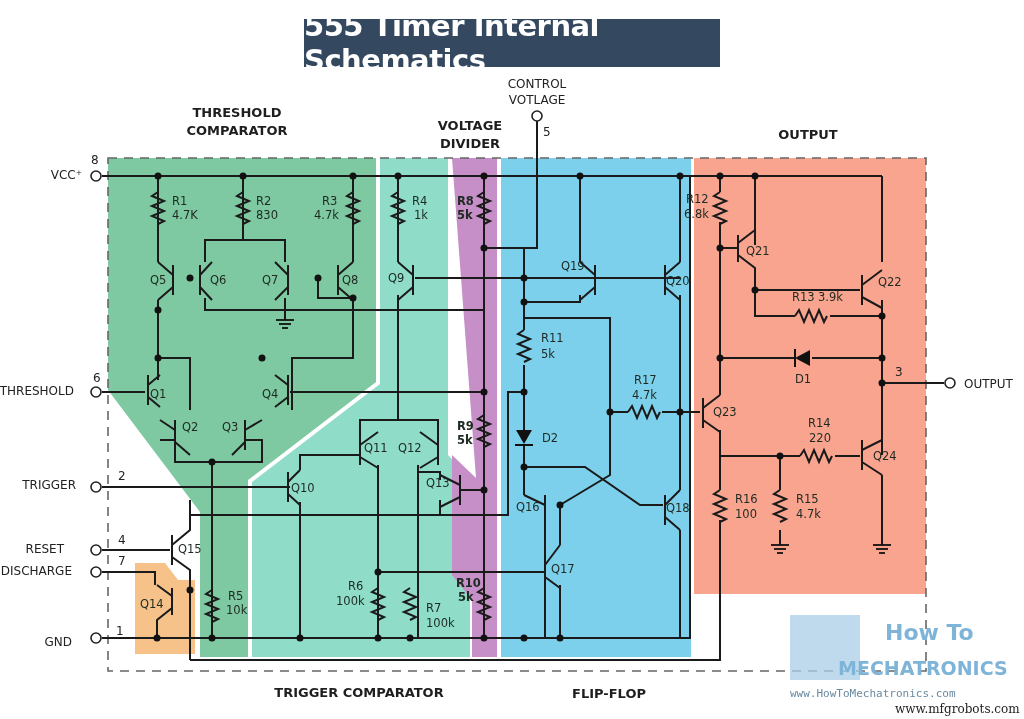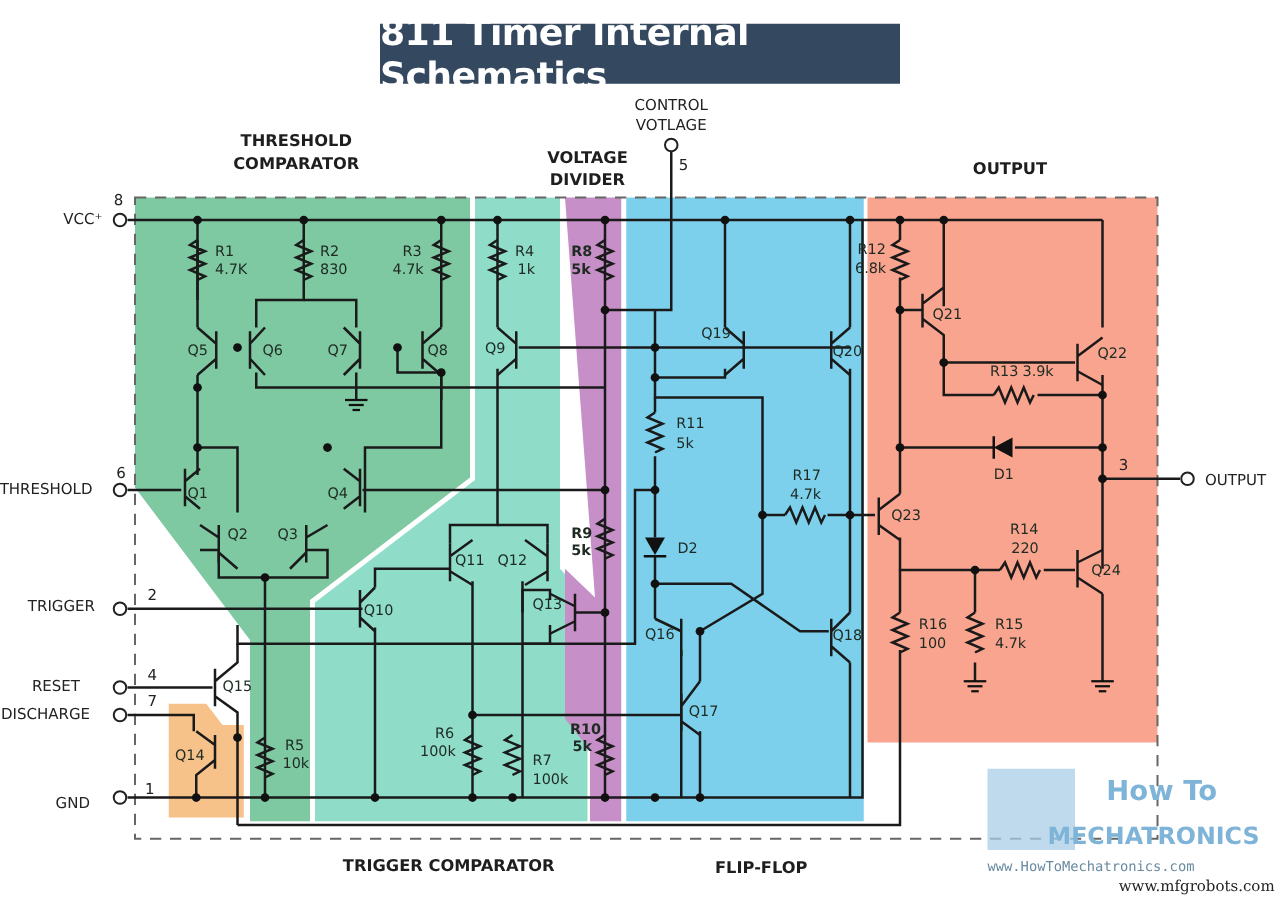--- a/index.html
+++ b/index.html
@@ -15,21 +15,21 @@
   .dot{fill:#111;}
   .term{fill:#fff;stroke:#222;stroke-width:1.6;}
   .wm1{font-family:"DejaVu Sans",sans-serif;font-size:22px;font-weight:bold;fill:#7fb4d9;}
   .wm2{font-family:"DejaVu Sans Mono",monospace;font-size:11px;fill:#6a8aa0;}
   .wm3{font-family:"DejaVu Serif",serif;font-size:12px;fill:#222;}
 </style>
 </head>
 <body>
 
 <div id="title-banner">
-  <span>811 Timer Internal Schematics</span>
+  <span>555 Timer Internal Schematics</span>
 </div>
 
 <svg width="1024" height="719" viewBox="0 0 1024 719">
 
   <polygon points="108,158 376,158 376,382 248,480 248,657 200,657 200,512 108,390" fill="#7ec8a2"></polygon>
   <polygon points="380,158 448,158 448,455 470,478 470,657 252,657 252,482 380,384" fill="#8fdcc9"></polygon>
   <polygon points="452,158 497,158 497,657 472,657 472,600 452,575 452,455 476,478" fill="#c68fc7"></polygon>
   <rect x="501" y="158" width="190" height="499" fill="#7dd0ec"></rect>
   <rect x="694" y="158" width="232" height="436" fill="#f9a48f"></rect>
   <polygon points="135,563 165,563 178,580 195,580 195,654 135,654" fill="#f6c28a"></polygon>

